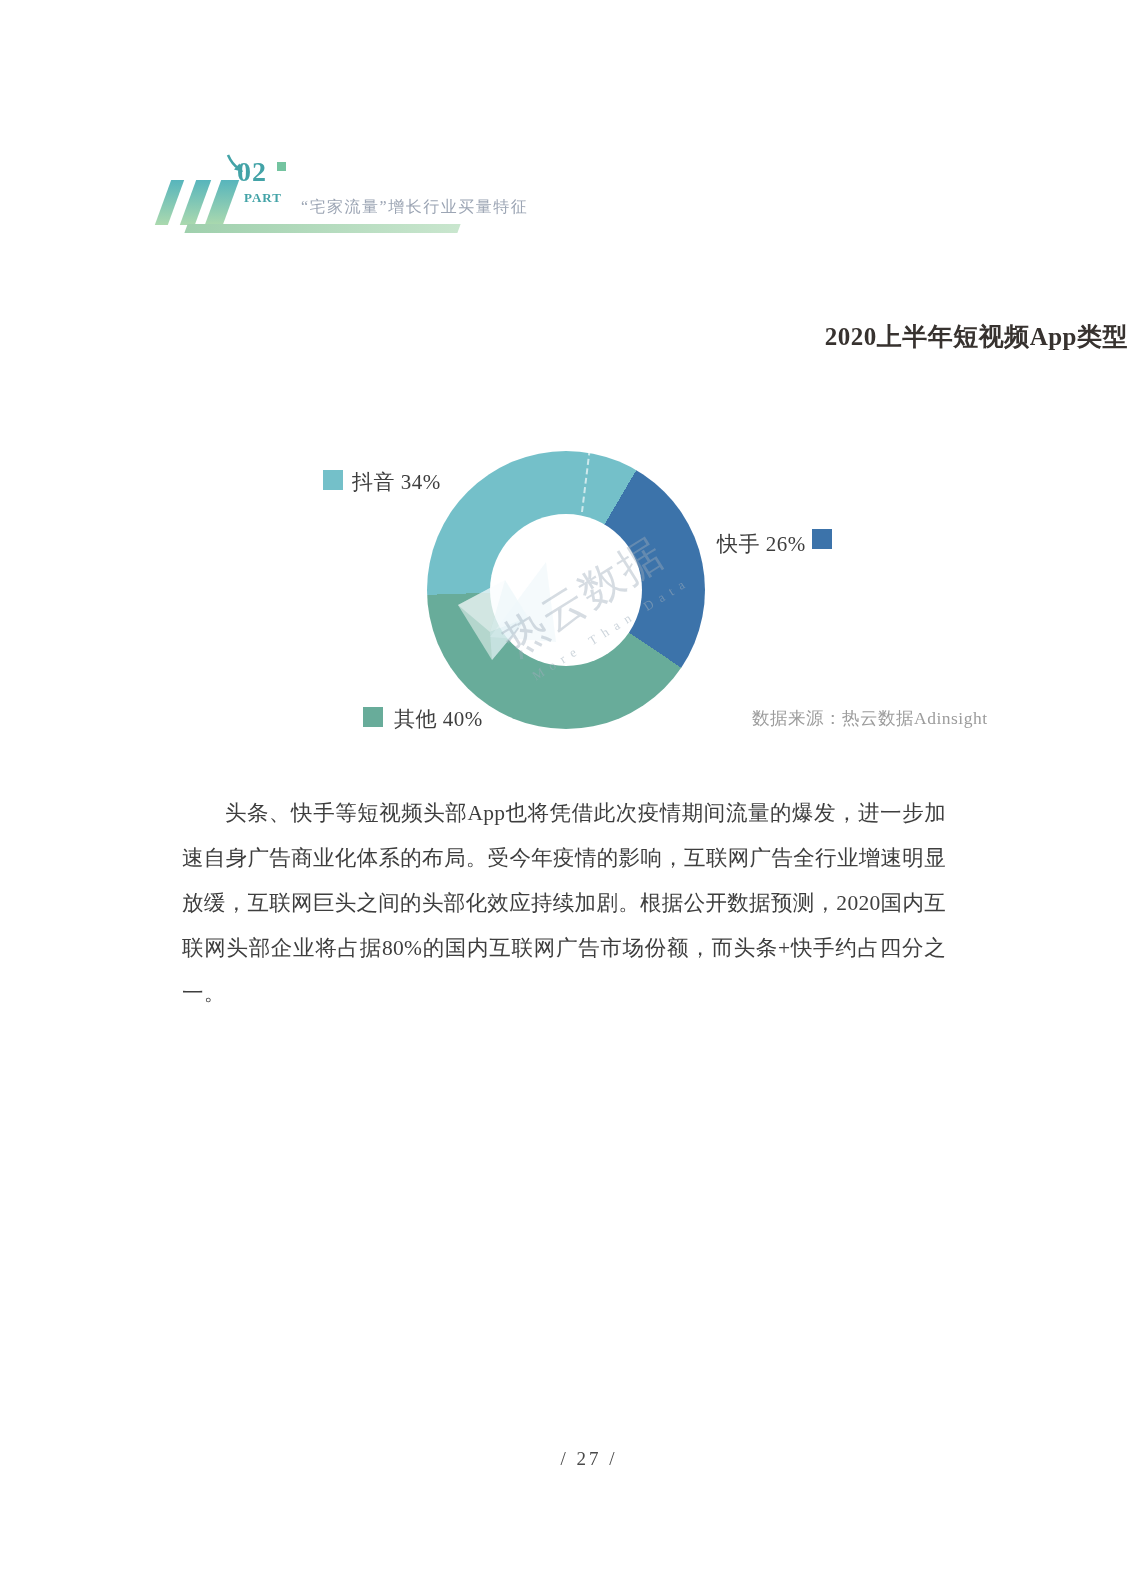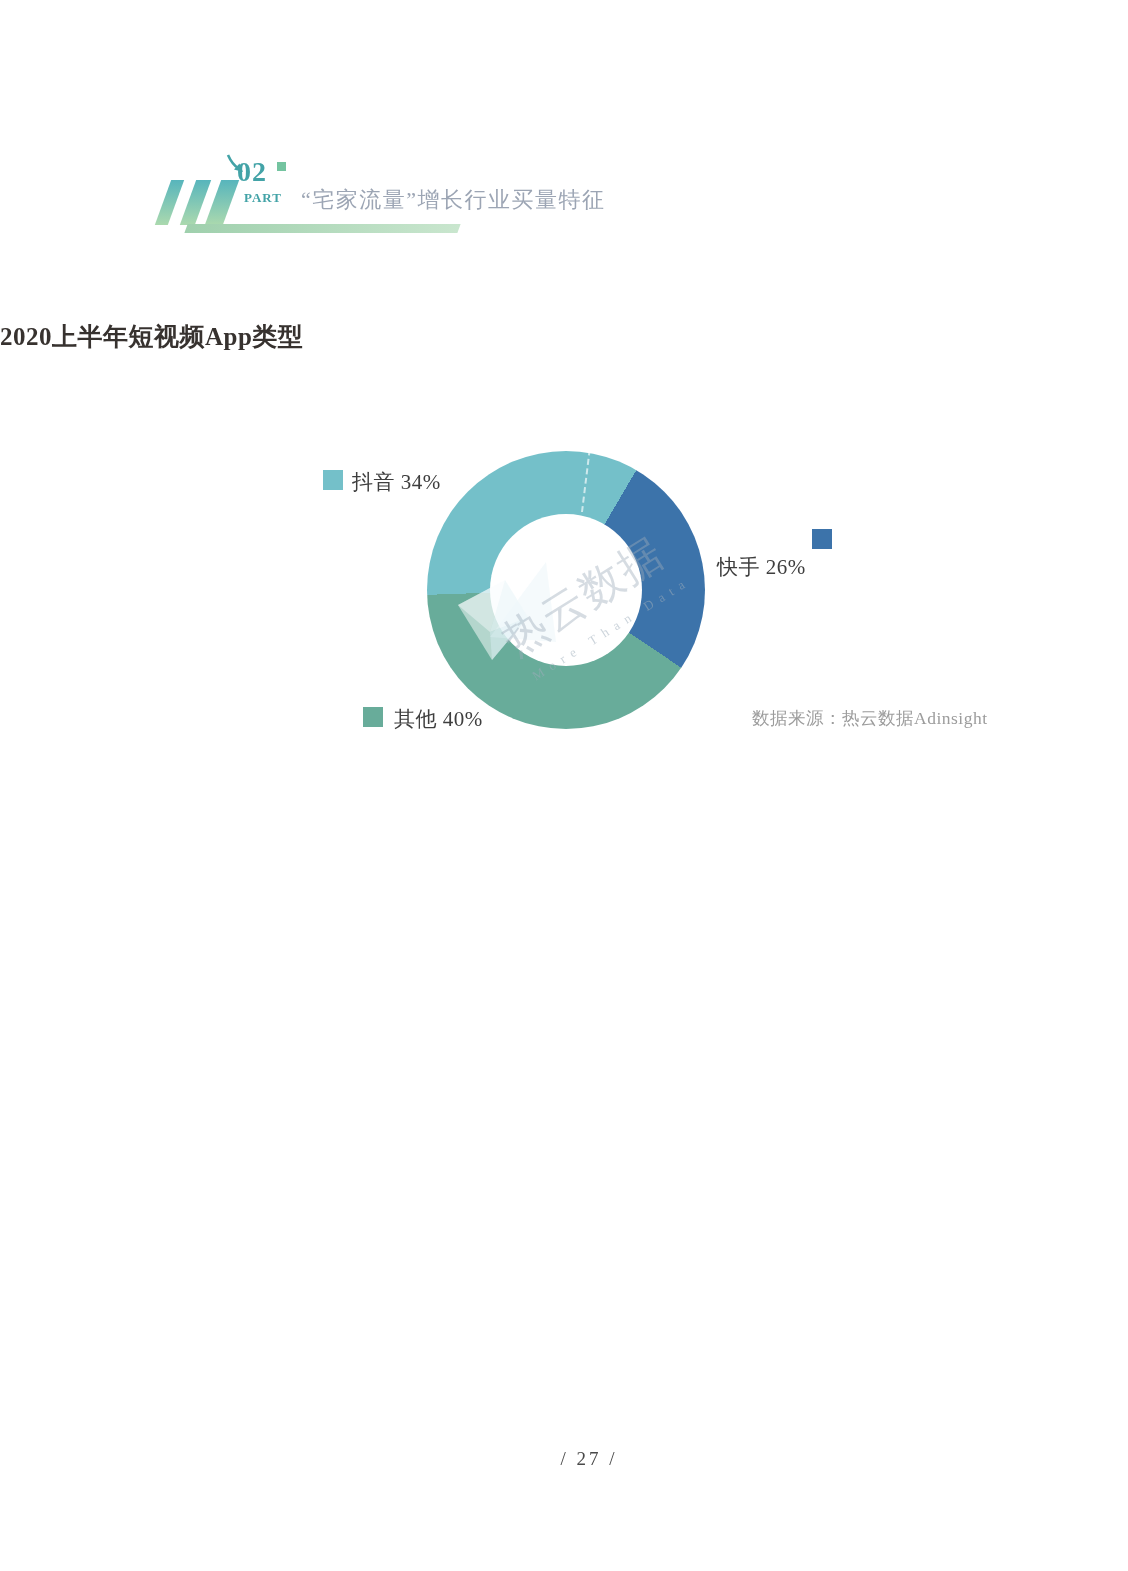--- a/index.html
+++ b/index.html
@@ -29,27 +29,27 @@
   .part-label{
     position:absolute;left:244px;top:190px;
     font-size:13px;font-weight:bold;color:var(--accent-teal);letter-spacing:1px;
   }
   .square-accent{
     position:absolute;left:277px;top:162px;width:9px;height:9px;
     background:var(--square-accent);
   }
   .arrow-wrap{position:absolute;left:222px;top:152px;width:26px;height:26px;}
   .section-title{
-    position:absolute;left:301px;top:185px;
-    font-size:22px;color:var(--header-title);letter-spacing:1.5px;
+    position:absolute;left:301px;top:197px;
+    font-size:16px;color:var(--header-title);letter-spacing:1.5px;
   }
 
   
   .chart-title{
-    position:absolute;left:0;top:320px;width:1128px;text-align:left;
+    position:absolute;left:0;top:320px;width:1128px;text-align:right;
     font-size:25px;line-height:33px;font-weight:bold;color:var(--title-dark);
     letter-spacing:0.5px;
   }
   .donut{
     position:absolute;left:427px;top:451px;width:278px;height:278px;
     border-radius:50%;
   }
   .donut-hole{
     position:absolute;left:63px;top:63px;width:152px;height:152px;
     border-radius:50%;background:#ffffff;
@@ -141,27 +141,28 @@
     </svg>
 
     <div class="watermark">
       <div class="watermark-cn">热云数据</div>
       <div class="watermark-en">More Than Data</div>
     </div>
 
     <div class="legend-swatch" style="left: 323px; top: 470px; background: rgb(116, 192, 201);"></div>
     <div class="legend-label" style="left:352px;top:468px;">抖音 34%</div>
 
-    <div class="legend-label" style="left:717px;top:553px;">快手 26%</div>
+    <div class="legend-label" style="left:717px;top:530px;">快手 26%</div>
     <div class="legend-swatch" style="left: 812px; top: 529px; background: rgb(60, 115, 170);"></div>
 
     <div class="legend-swatch" style="left: 363px; top: 707px; background: rgb(104, 172, 154);"></div>
     <div class="legend-label" style="left:394px;top:705px;">其他 40%</div>
 
     <div class="chart-source">数据来源：热云数据Adinsight</div>
   </div>
 
   <div class="body-text">
+    <p>头条、快手等短视频头部App也将凭借此次疫情期间流量的爆发，进一步加速自身广告商业化体系的布局。受今年疫情的影响，互联网广告全行业增速明显放缓，互联网巨头之间的头部化效应持续加剧。根据公开数据预测，2020国内互联网头部企业将占据80%的国内互联网广告市场份额，而头条+快手约占四分之一。</p>
   </div>
 
   <div class="page-number">/ 27 /</div>
 
 </div>
 
 </body></html>

